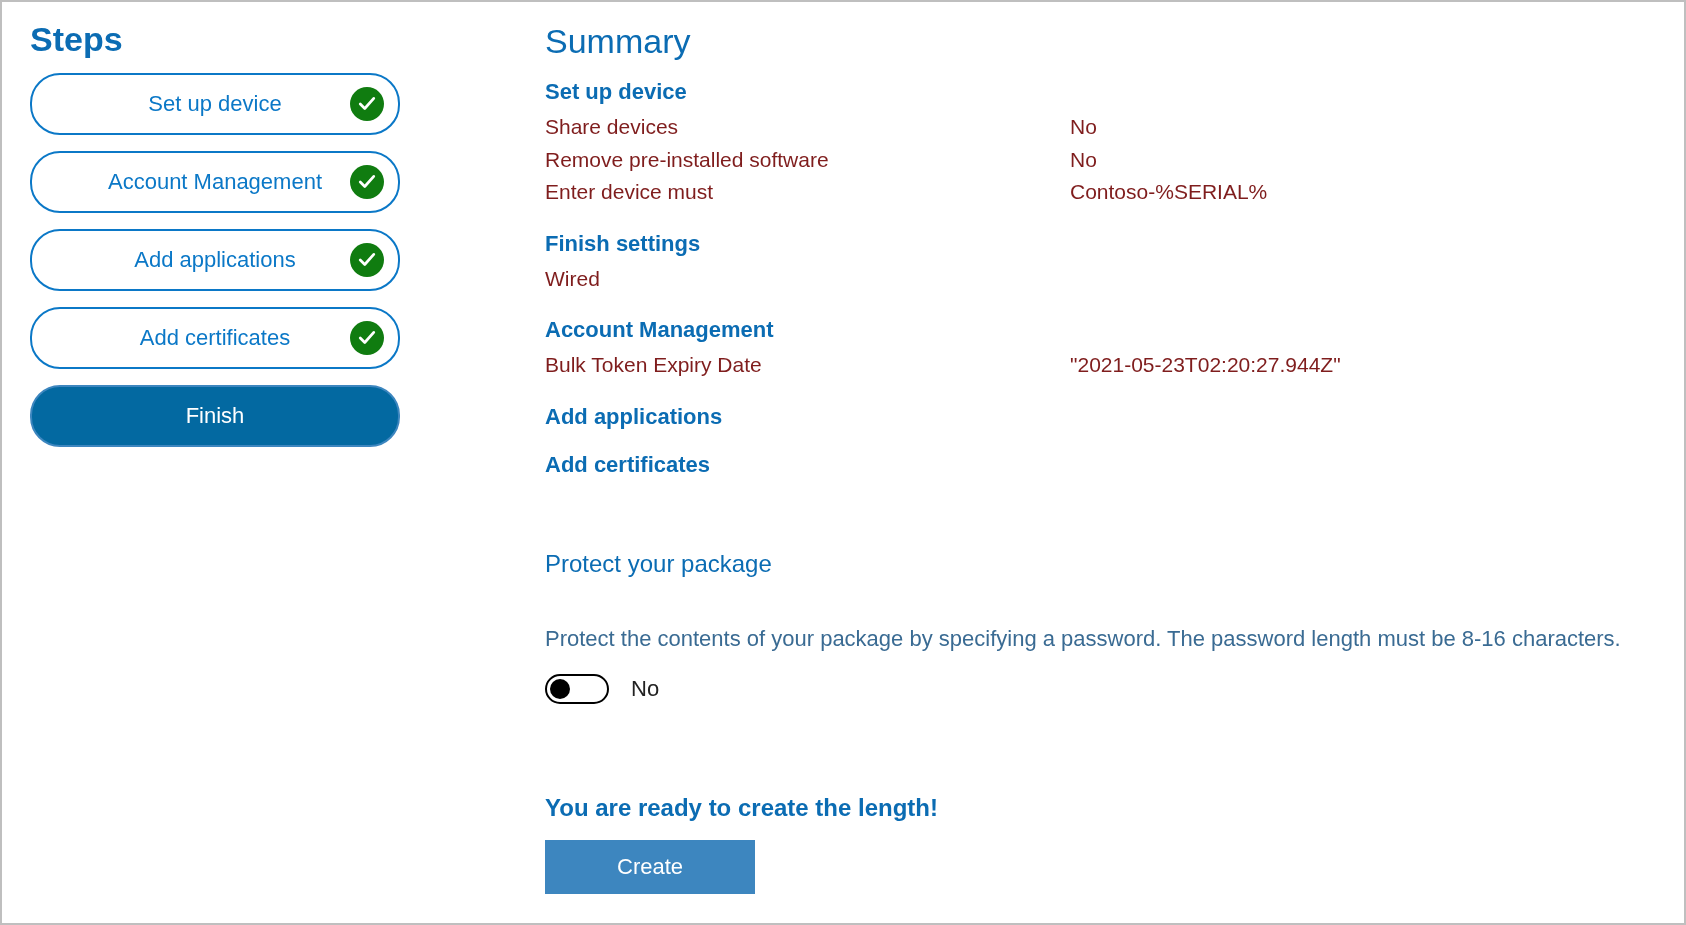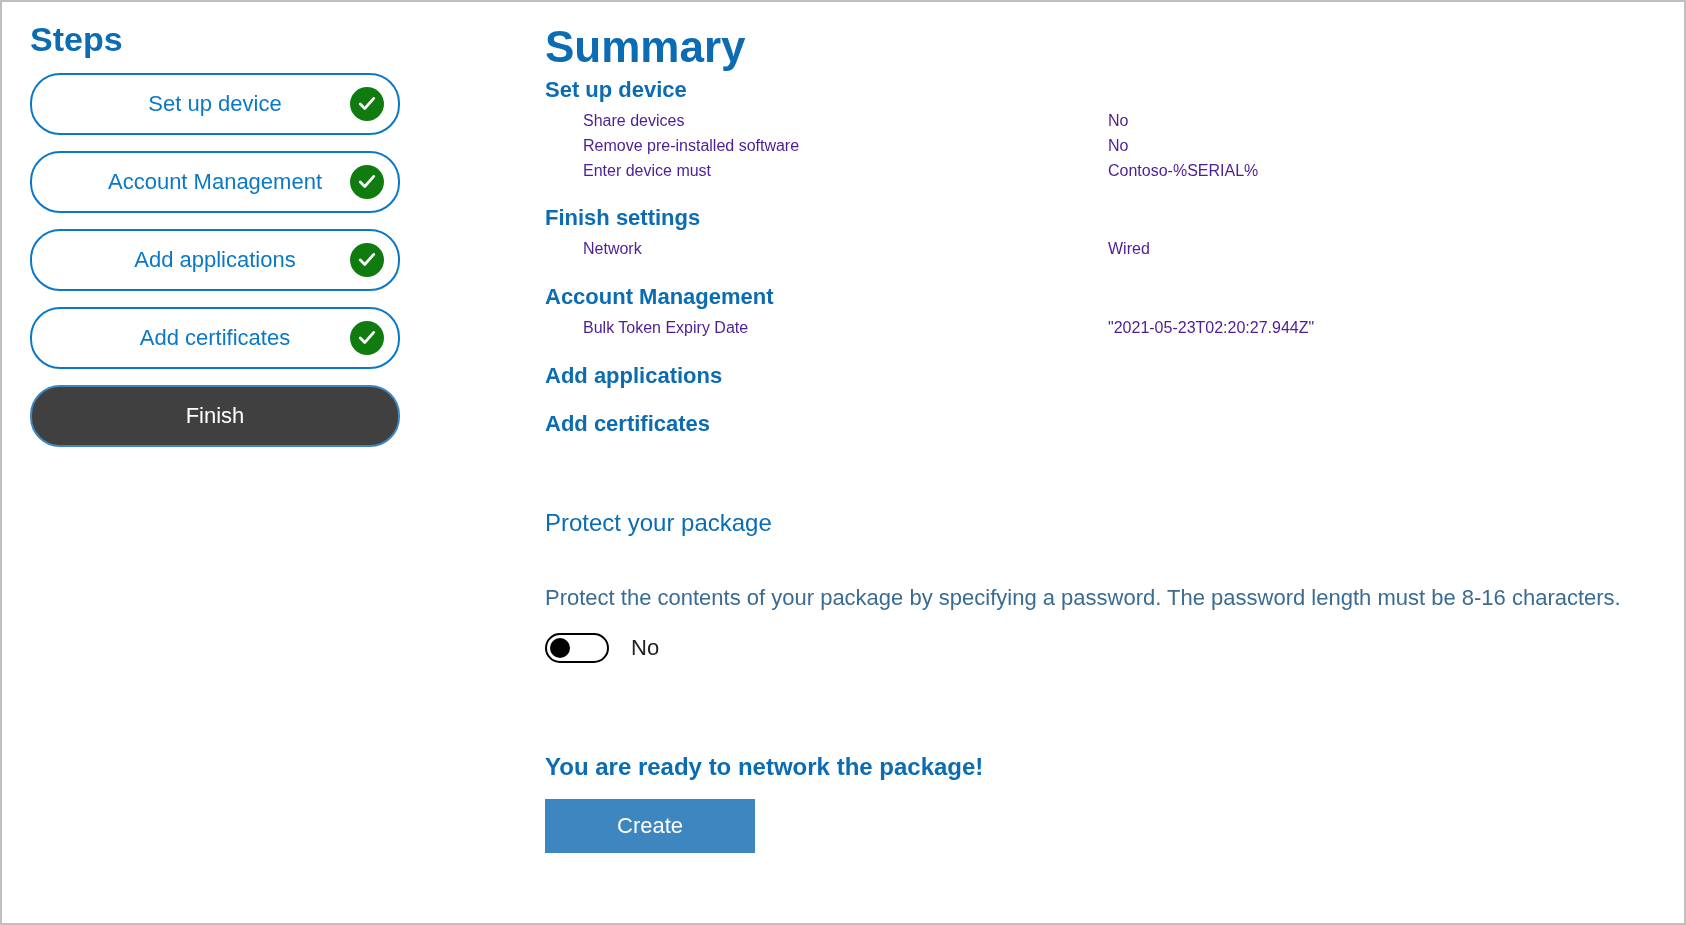--- a/index.html
+++ b/index.html
@@ -53,50 +53,49 @@
       width: 34px;
       height: 34px;
       background: #107c10;
       border-radius: 50%;
       display: flex;
       align-items: center;
       justify-content: center;
     }
     .step-pill .check svg { width: 18px; height: 18px; }
     .step-pill.active {
-      background: #404040;
+      background: #0369a1;
       border-color: #3d86bf;
       color: #fff;
     }
 
     
     .main {
       flex: 1;
       padding-left: 55px;
       padding-top: 2px;
     }
     .page-title {
       color: #0b6cb3;
-      font-size: 44px;
-      font-weight: 700;
-      margin-bottom: 5px;
+      font-size: 34px;
+      font-weight: 400;
+      margin-bottom: 18px;
     }
     .section-heading {
       color: #0b6cb3;
       font-size: 22px;
       font-weight: 600;
       margin-top: 0;
       margin-bottom: 6px;
     }
     .kv-row {
       display: flex;
-      font-size: 16px;
-      color: #4c1d95;
+      font-size: 21px;
+      color: #7f1d1d;
       line-height: 1.55;
-      margin-left: 38px;
     }
     .kv-row .k { width: 525px; }
     .kv-row .v { flex: 1; }
     .section-block { margin-bottom: 22px; }
 
     .protect-heading {
       color: #0b6cb3;
       font-size: 24px;
       font-weight: 400;
       margin-top: 72px;
@@ -214,21 +213,20 @@
       <div class="kv-row">
         <div class="k">Enter device must</div>
         <div class="v">Contoso-%SERIAL%</div>
       </div>
     </div>
 
     
     <div class="section-block">
       <div class="section-heading">Finish settings</div>
       <div class="kv-row">
-        <div class="k">Network</div>
         <div class="v">Wired</div>
       </div>
     </div>
 
     
     <div class="section-block">
       <div class="section-heading">Account Management</div>
       <div class="kv-row">
         <div class="k">Bulk Token Expiry Date</div>
         <div class="v">"2021-05-23T02:20:27.944Z"</div>
@@ -251,16 +249,16 @@
       <div class="protect-desc">Protect the contents of your package by specifying a password. The password length must be 8-16 characters.</div>
       <div class="toggle-row">
         <div class="toggle">
           <div class="toggle-knob"></div>
         </div>
         <div class="toggle-label">No</div>
       </div>
     </div>
 
     
-    <div class="ready-text">You are ready to network the package!</div>
+    <div class="ready-text">You are ready to create the length!</div>
     <button class="create-button">Create</button>
   </main>
 </div>
 
 </body></html>

